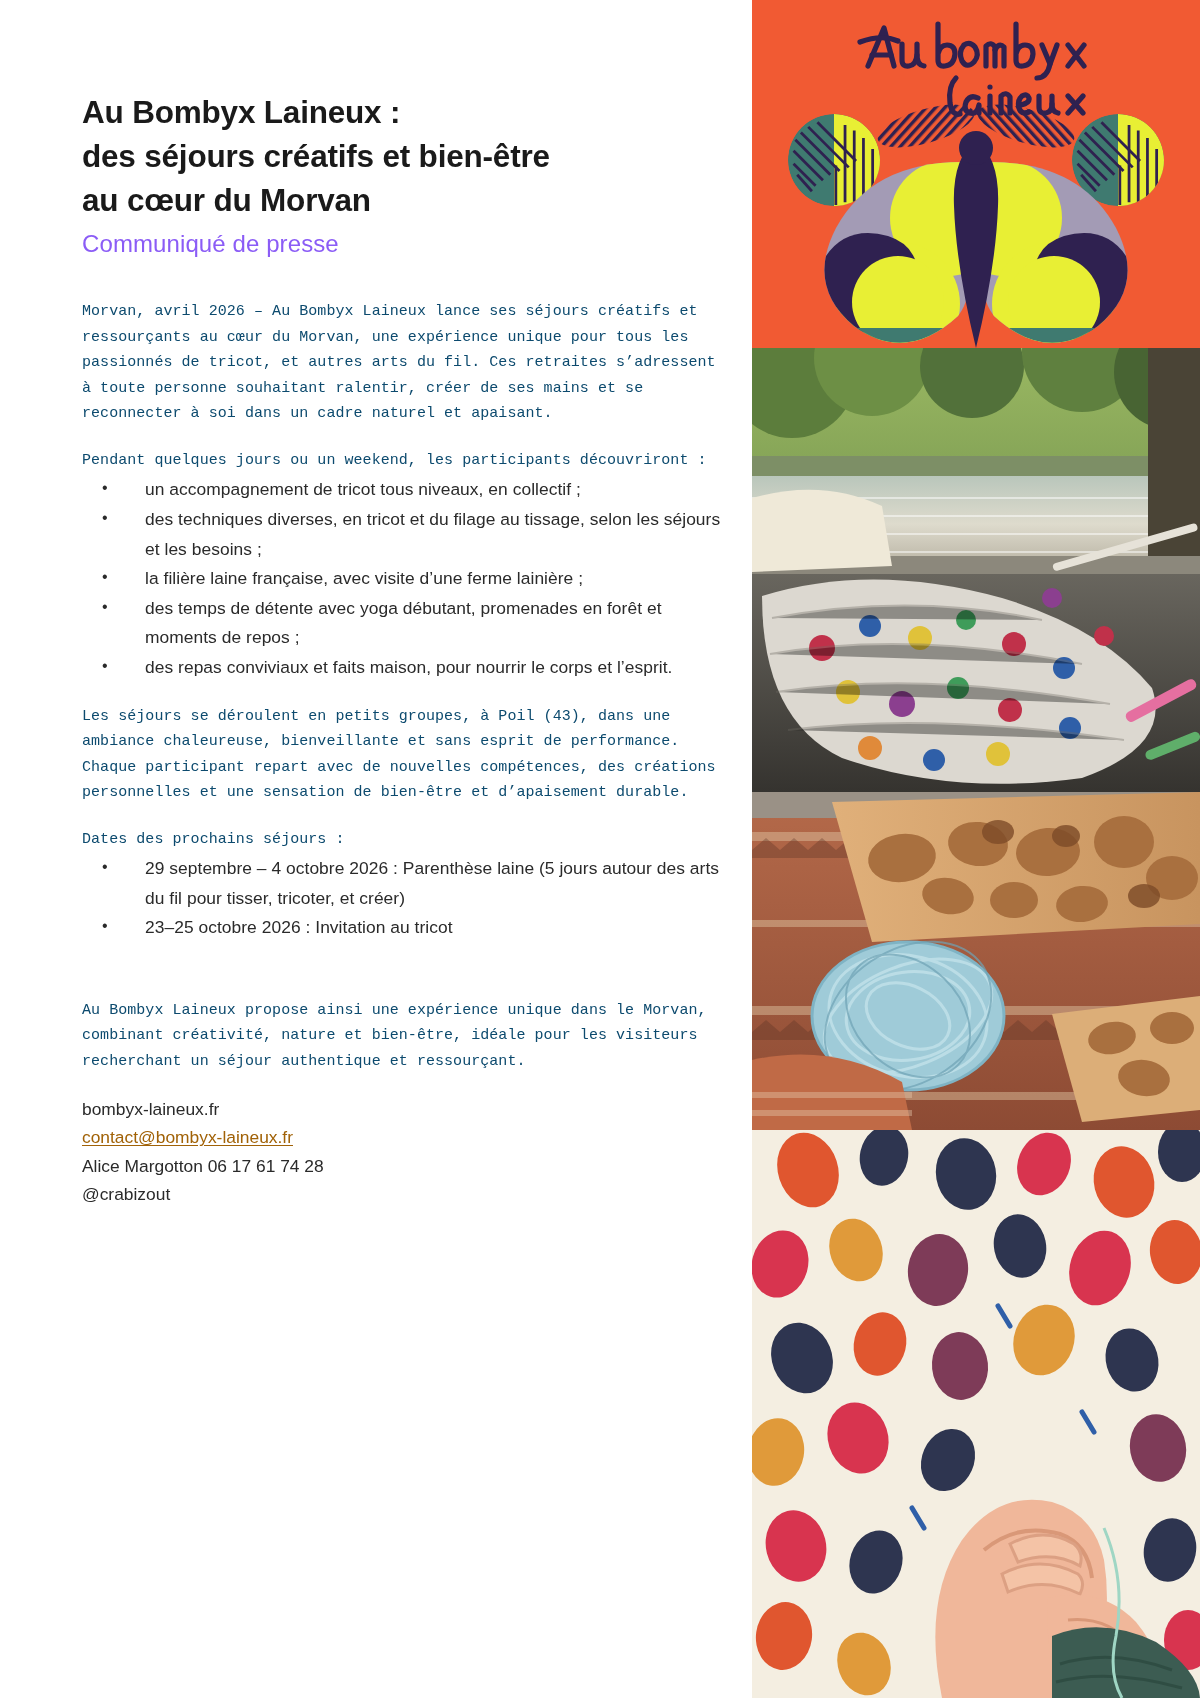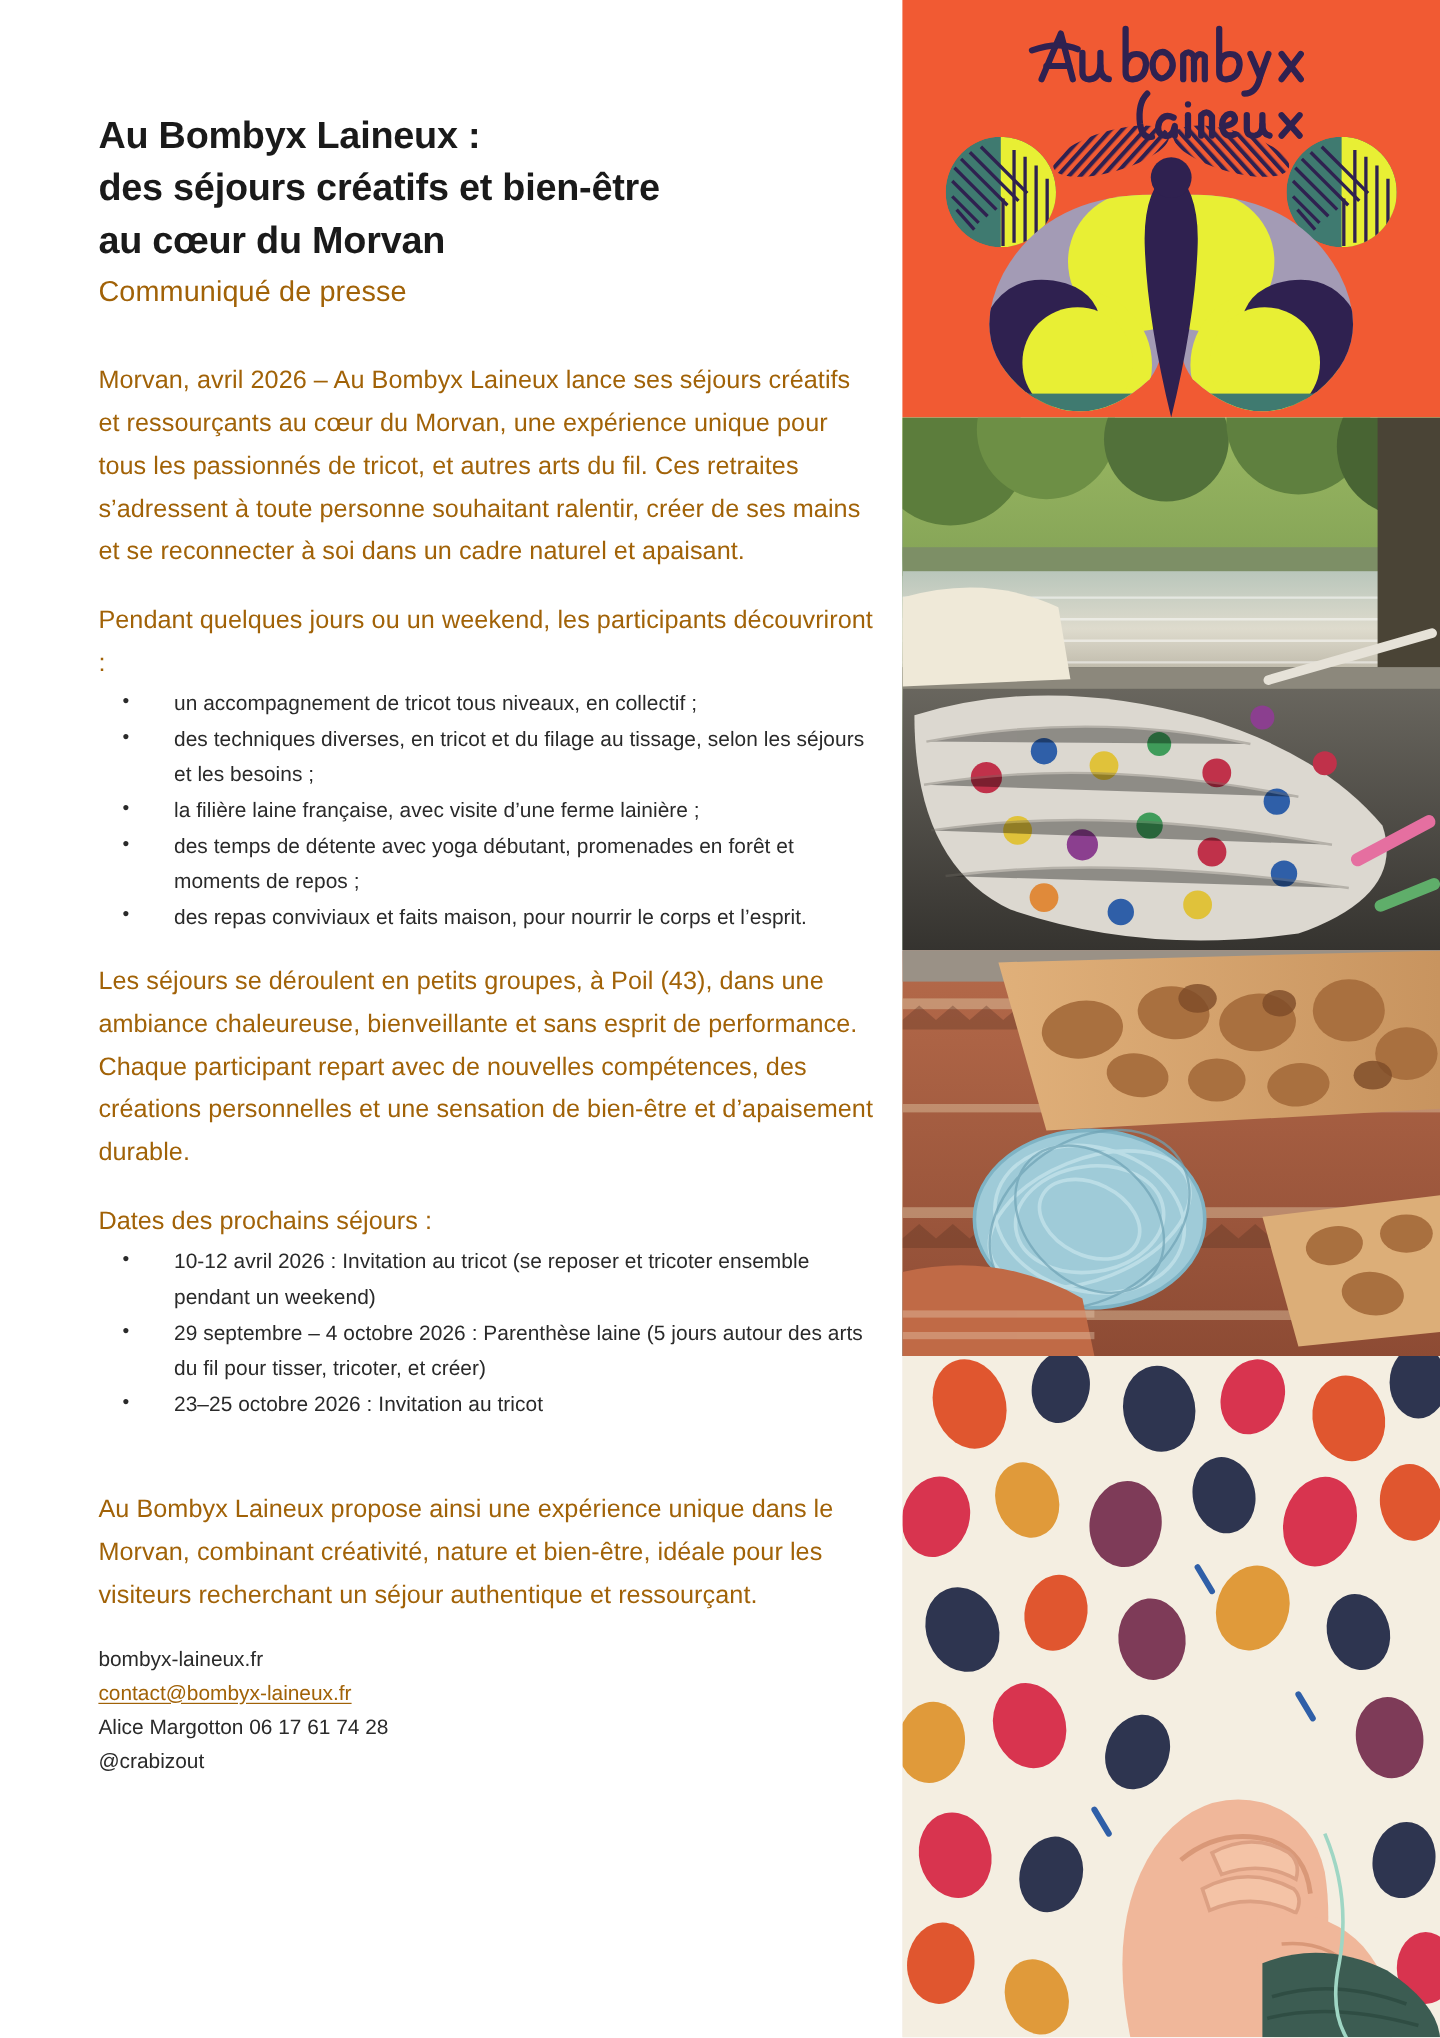--- a/index.html
+++ b/index.html
@@ -40,30 +40,31 @@
     margin: 0 0 6px 0;
     color: #1a1a1a;
   }
   .doc-title .tl { display: block; }
 
   .doc-subtitle {
     font-size: 24px;
     font-weight: 400;
     line-height: 1.3;
     margin: 0 0 40px 0;
-    color: #a16207;
+    color: #8b5cf6;
     letter-spacing: 0.1px;
   }
 
   p.body-par {
-    font-size: 21px;
+    font-size: 15px;
     line-height: 1.70;
     margin: 0 0 21px 0;
-    color: #a16207;
+    color: #0c4a6e;
     letter-spacing: 0.05px;
+    font-family: Liberation Mono, monospace;
   }
   p.body-par.tight { margin-bottom: 2px; }
 
   ul.bullets {
     list-style: none;
     margin: 0 0 21px 0;
     padding: 0;
   }
   ul.bullets li {
     position: relative;
@@ -174,21 +175,20 @@
       <li>la filière laine française, avec visite d’une ferme lainière ;</li>
       <li>des temps de détente avec yoga débutant, promenades en forêt et moments de repos ;</li>
       <li>des repas conviviaux et faits maison, pour nourrir le corps et l’esprit.</li>
     </ul>
 
     <p class="body-par">Les séjours se déroulent en petits groupes, à Poil (43), dans une ambiance chaleureuse, bienveillante et sans esprit de performance. Chaque participant repart avec de nouvelles compétences, des créations personnelles et une sensation de bien-être et d’apaisement durable.</p>
 
     <p class="body-par tight">Dates des prochains séjours :</p>
 
     <ul class="bullets">
-      <li>10-12 avril 2026 : Invitation au tricot (se reposer et tricoter ensemble pendant un weekend)</li>
       <li>29 septembre – 4 octobre 2026 : Parenthèse laine (5 jours autour des arts du fil pour tisser, tricoter, et créer)</li>
       <li>23–25 octobre 2026 : Invitation au tricot</li>
     </ul>
 
     <div class="spacer-lg"></div>
 
     <p class="body-par">Au Bombyx Laineux propose ainsi une expérience unique dans le Morvan, combinant créativité, nature et bien-être, idéale pour les visiteurs recherchant un séjour authentique et ressourçant.</p>
 
     <div class="contact-block">
       <span class="line">bombyx-laineux.fr</span>

